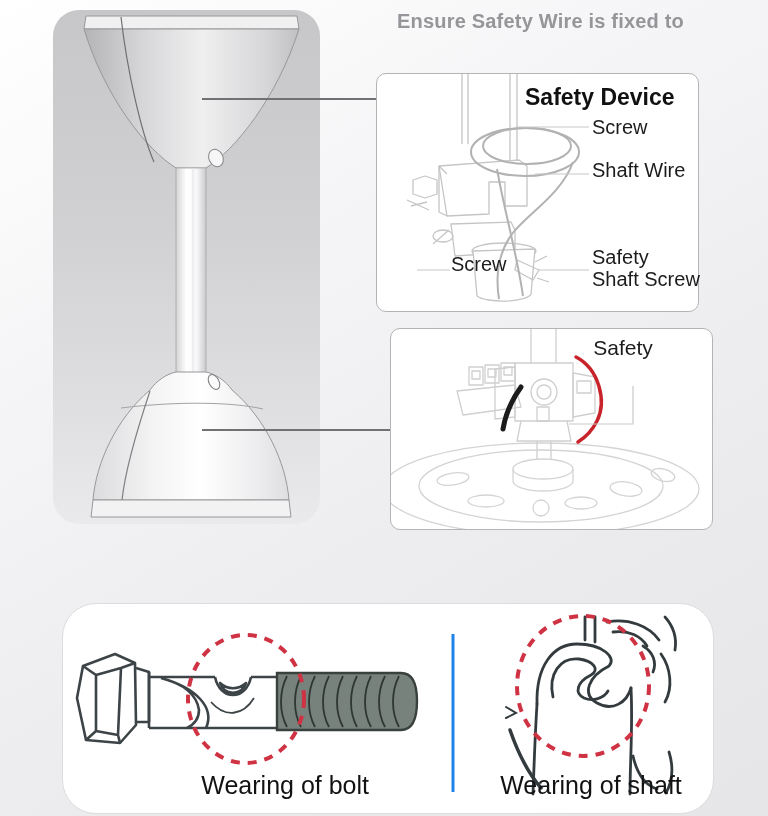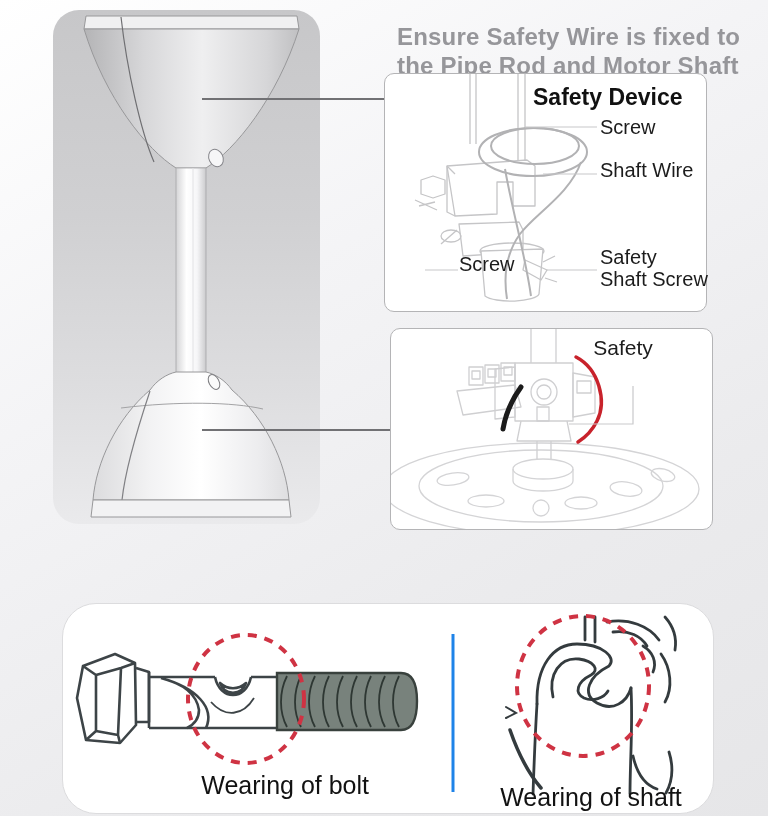--- a/index.html
+++ b/index.html
@@ -9,29 +9,29 @@
     font-family:"Liberation Sans", sans-serif;
   }
   .abs{position:absolute;}
   
   #left-panel{
     left:53px;top:10px;width:267px;height:514px;border-radius:26px;
     background:linear-gradient(180deg,#c7c7c9 0%,#d0d0d2 40%,#dedee0 75%,#eaeaec 100%);
   }
   
   #headline{
-    left:397px;top:22px;width:370px;
-    font-size:24px;font-weight:bold;line-height:29px;color:#96969a;
+    left:397px;top:7px;width:370px;
+    font-size:20px;font-weight:bold;line-height:29px;color:#96969a;
     letter-spacing:.2px;
   }
   
   .inset-box{
     background:#ffffff;border:1px solid #b4b4b6;border-radius:10px;
   }
-  #safety-device-box{left:384px;top:73px;width:321px;height:237px;}
+  #safety-device-box{left:376px;top:73px;width:321px;height:237px;}
   #motor-box{left:390px;top:328px;width:321px;height:200px;}
   .inset-box svg{position:absolute;left:0;top:0;}
   .box-heading{
     position:absolute;left:148px;top:10px;font-size:23px;font-weight:bold;color:#111;
   }
   .part-label{
     position:absolute;font-size:20px;color:#1c1c1c;line-height:22px;white-space:nowrap;
   }
   #lbl-hook{left:215px;top:42px;}
   #lbl-safety-wire{left:215px;top:85px;}
@@ -46,21 +46,21 @@
   #wear-box{
     left:62px;top:603px;width:650px;height:209px;background:#ffffff;
     border:1px solid #dcdcde;border-radius:34px;
   }
   #wear-box svg{position:absolute;left:0;top:0;}
   .wear-caption{
     position:absolute;top:167px;width:240px;text-align:center;
     font-size:25px;color:#121212;
   }
   #bolt-caption{left:66px;text-align:right;}
-  #shaft-caption{left:408px;margin-top:12px;}
+  #shaft-caption{left:408px;}
 </style>
 </head>
 <body>
 
 <div id="page">
 
   <div id="left-panel" class="abs">
     <svg width="267" height="514" viewBox="0 0 267 514">
       <defs>
         <linearGradient id="coneG" x1="0" y1="0" x2="1" y2="0">
@@ -102,21 +102,20 @@
         <ellipse cx="161" cy="372" rx="5" ry="8" transform="rotate(-28 161 372)" fill="#fafafa" stroke="#7d7d80" stroke-width="1"></ellipse>
       </g>
     </svg>
   </div>
 
   <div id="connector-top" class="abs connector"></div>
   <div id="connector-bottom" class="abs connector"></div>
 
   <div id="headline" class="abs">
     <div>Ensure Safety Wire is fixed to</div>
-    <div>the Pipe Rod and Motor Shaft</div>
   </div>
 
   <div id="safety-device-box" class="abs inset-box">
     <svg width="321" height="237" viewBox="0 0 321 237">
       <g fill="none" stroke="#c5c5c7" stroke-width="1.3" stroke-linejoin="round">
         <path d="M133,0 V92 M140,0 V92"></path>
         <path d="M85,0 V70 M91,0 V70"></path>
         <path d="M62,92 L142,86 L150,92 L150,132 L128,132 L128,108 L112,108 L112,140 L70,142 Z" fill="#ffffff"></path>
         <path d="M62,92 L62,138 L70,142 M62,92 L70,100"></path>
         <path d="M36,106 L48,102 L60,106 L60,120 L48,124 L36,120 Z M30,126 L52,136 M34,132 L50,128"></path>

